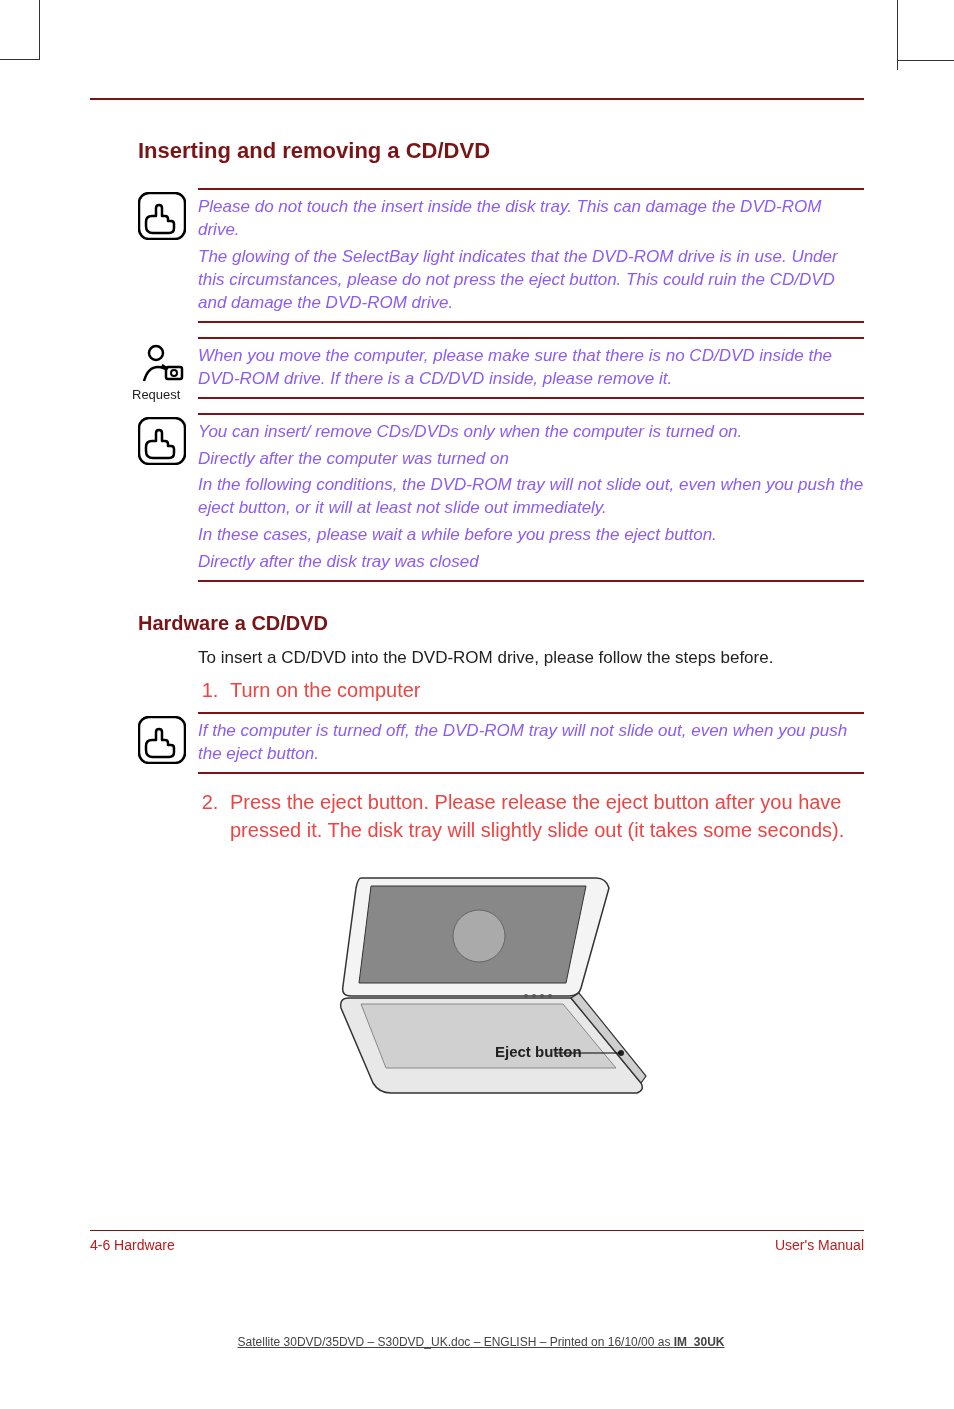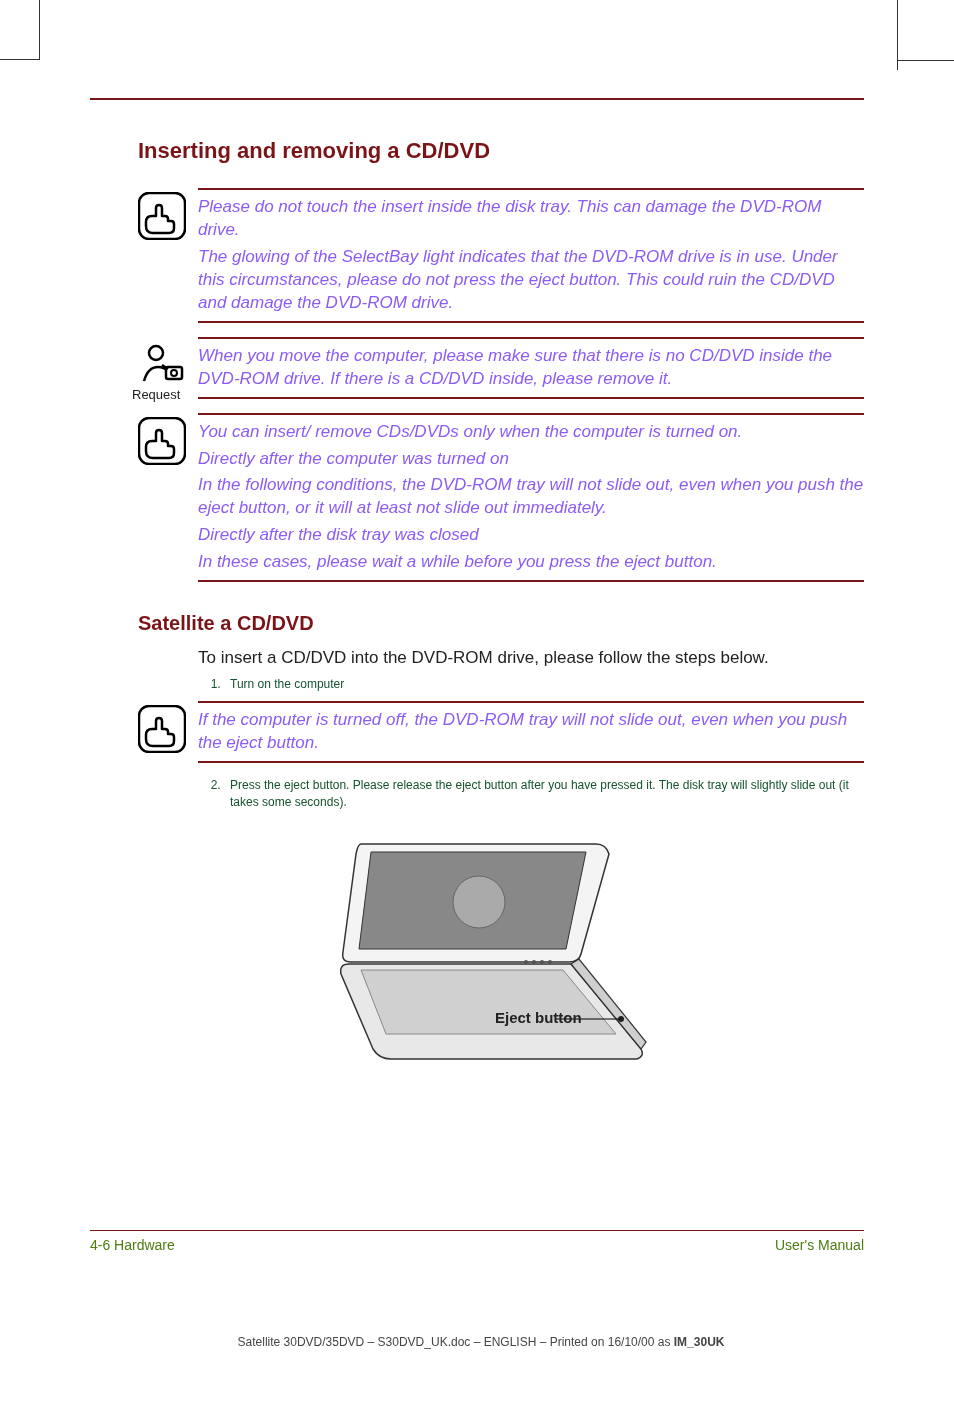--- a/index.html
+++ b/index.html
@@ -82,23 +82,23 @@
   }
   .body-p {
     font-size: 17px;
     line-height: 1.35;
     color: #222;
     margin: 4px 0 4px 60px;
   }
   ol.steps {
     margin: 6px 0 6px 60px;
     padding-left: 26px;
-    font-size: 12px;
+    font-size: 20px;
     line-height: 1.4;
-    color: #14532d;
+    color: #ef4444;
   }
   ol.steps li { margin: 4px 0; padding-left: 6px; }
   .figure {
     margin: 24px auto 0 auto;
     width: 340px;
     position: relative;
   }
   .fig-img {
     width: 340px; height: 255px;
     position: relative;
@@ -113,28 +113,29 @@
   .footer-hr {
     position: absolute;
     left: 90px; right: 90px; bottom: 178px;
     border-top: 1px solid #7a1416;
   }
   .footer {
     position: absolute;
     left: 90px; right: 90px; bottom: 156px;
     display: flex; justify-content: space-between;
     font-size: 14px;
-    color: #4d7c0f;
+    color: #b91c1c;
   }
   .printline {
     position: absolute;
     left: 8px; right: 0; bottom: 60px;
     text-align: center;
     font-size: 12px;
     color: #444;
+    text-decoration: underline;
   }
   .printline b { font-weight: bold; }
 </style>
 </head>
 <body>
 
 <div class="page">
 
   <div class="top-crop"></div>
   <div class="right-crop"></div>
@@ -179,28 +180,28 @@
       <div class="icon">
         <svg viewBox="0 0 48 48" width="48" height="48">
           <rect x="1" y="1" width="46" height="46" rx="10" ry="10" fill="#fff" stroke="#000" stroke-width="2.5"></rect>
           <path d="M8 30 q0 -6 6 -6 h4 v-8 q0 -3 3 -3 t3 3 v8 h3 q3 0 3 3 v2 h3 q3 0 3 3 v4 q0 5 -5 5 h-16 q-7 0 -7 -7 z" fill="#fff" stroke="#000" stroke-width="2.5" stroke-linejoin="round"></path>
         </svg>
       </div>
       <div class="bar-top"></div>
       <p>You can insert/ remove CDs/DVDs only when the computer is turned on.</p>
       <p>Directly after the computer was turned on</p>
       <p>In the following conditions, the DVD-ROM tray will not slide out, even when you push the eject button, or it will at least not slide out immediately.</p>
+      <p>In these cases, please wait a while before you press the eject button.</p>
       <p>Directly after the disk tray was closed</p>
-      <p>In these cases, please wait a while before you press the eject button.</p>
-      <div class="bar-bot"></div>
-    </div>
-
-    <div class="h2">Satellite a CD/DVD</div>
-
-    <p class="body-p">To insert a CD/DVD into the DVD-ROM drive, please follow the steps below.</p>
+      <div class="bar-bot"></div>
+    </div>
+
+    <div class="h2">Hardware a CD/DVD</div>
+
+    <p class="body-p">To insert a CD/DVD into the DVD-ROM drive, please follow the steps before.</p>
 
     <ol class="steps">
       <li>Turn on the computer</li>
     </ol>
 
     <div class="callout">
       <div class="icon">
         <svg viewBox="0 0 48 48" width="48" height="48">
           <rect x="1" y="1" width="46" height="46" rx="10" ry="10" fill="#fff" stroke="#000" stroke-width="2.5"></rect>
           <path d="M8 30 q0 -6 6 -6 h4 v-8 q0 -3 3 -3 t3 3 v8 h3 q3 0 3 3 v2 h3 q3 0 3 3 v4 q0 5 -5 5 h-16 q-7 0 -7 -7 z" fill="#fff" stroke="#000" stroke-width="2.5" stroke-linejoin="round"></path>

